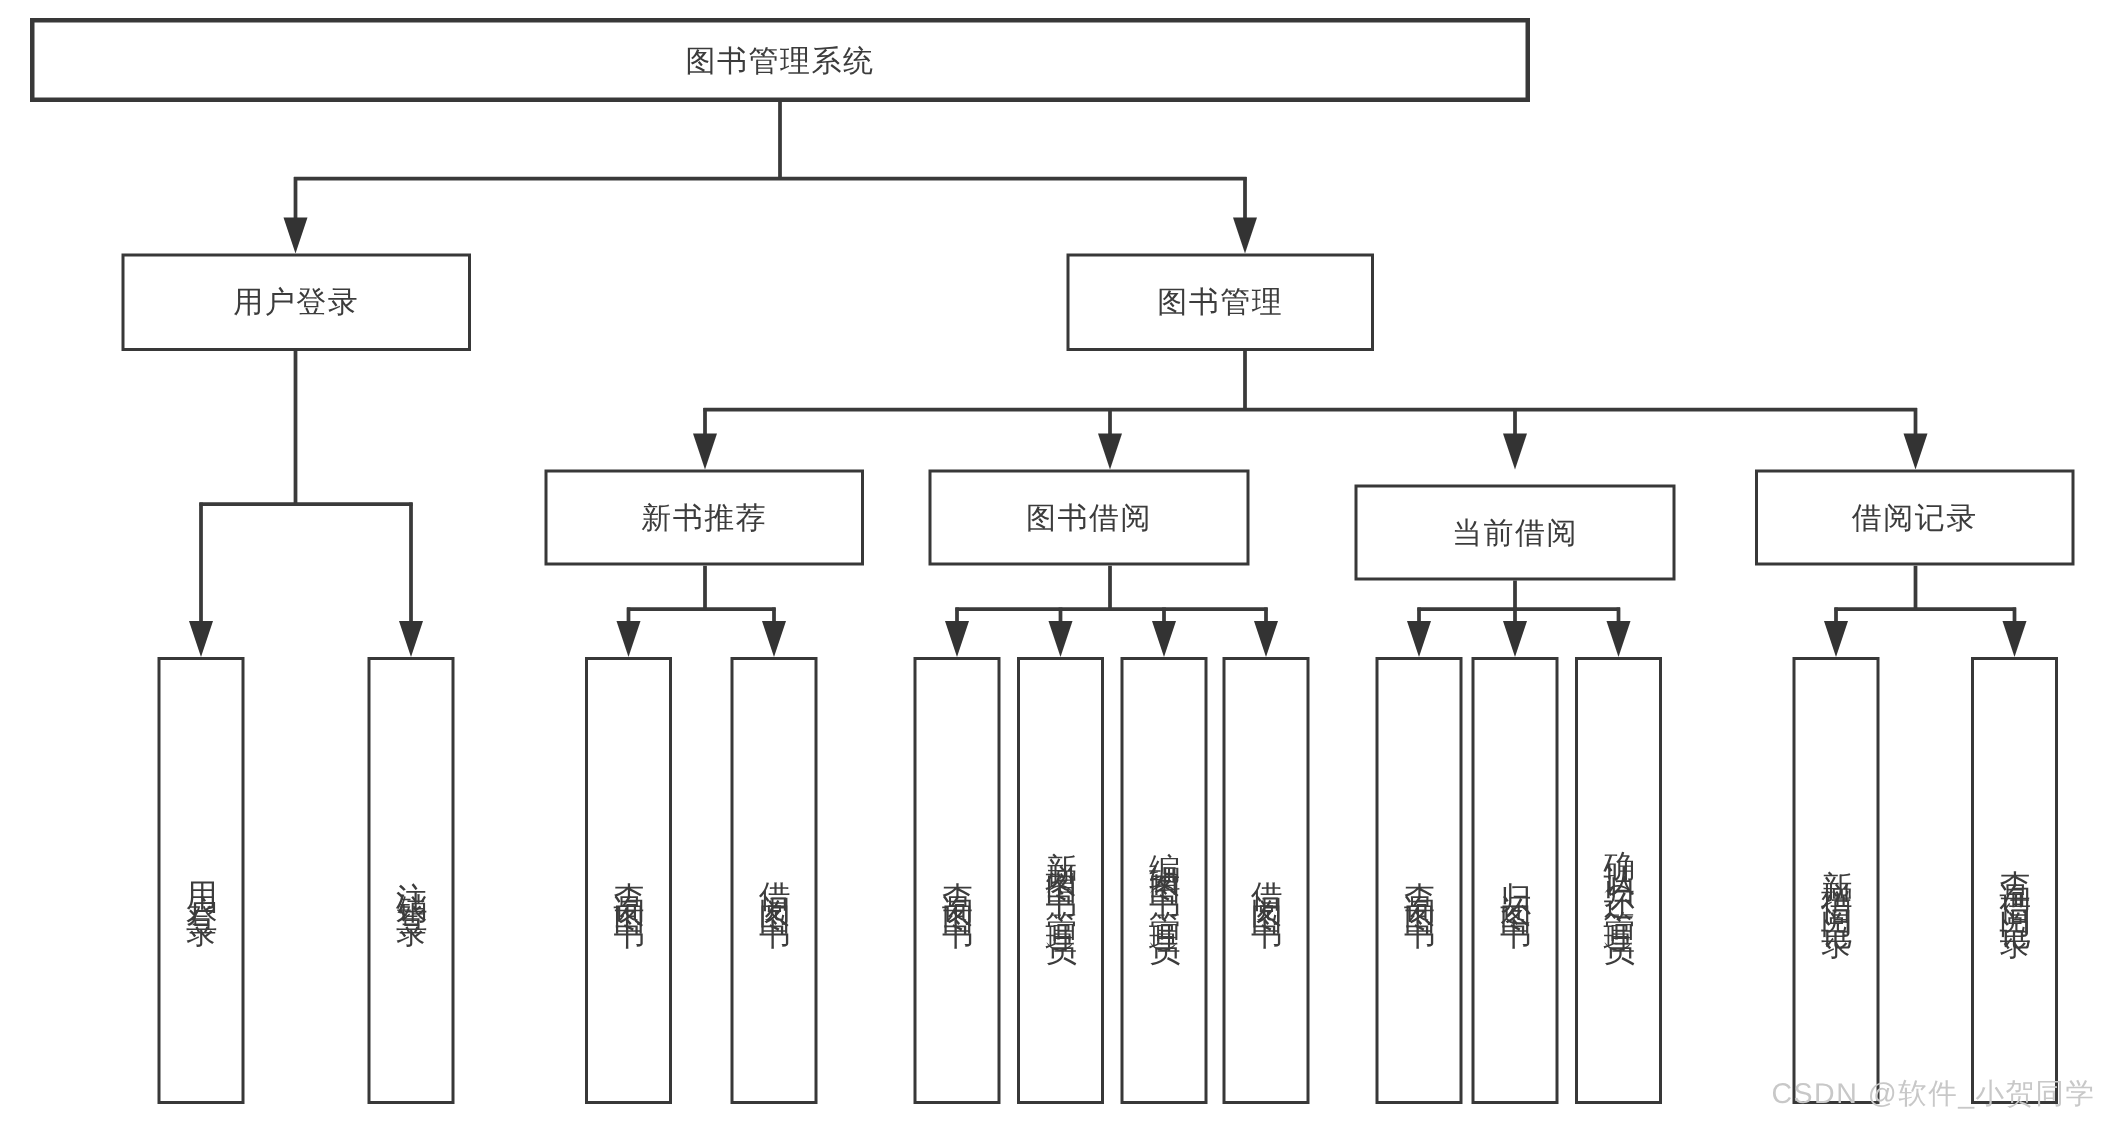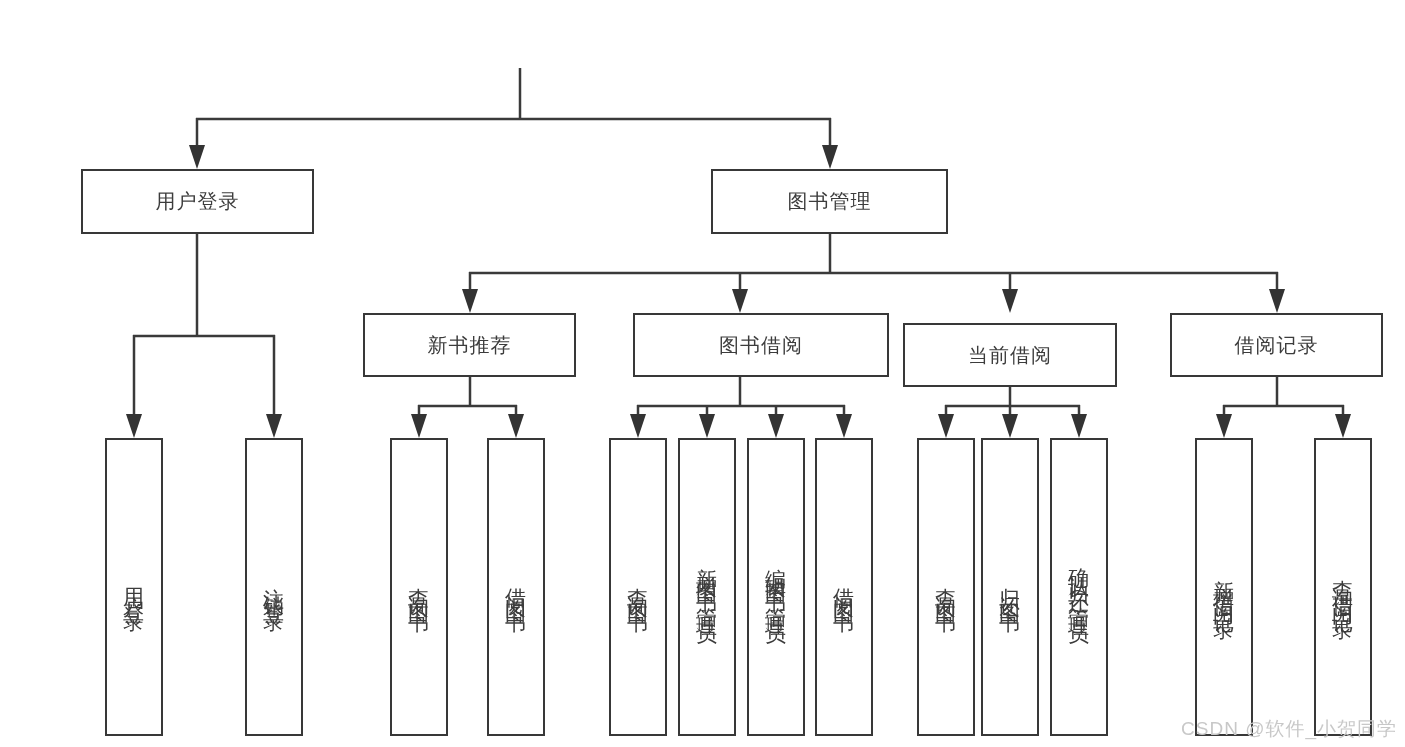--- a/index.html
+++ b/index.html
@@ -120,32 +120,35 @@
     <g>
       <line x1="1277" y1="377" x2="1277" y2="407"></line>
       <line x1="1223" y1="406" x2="1344" y2="406"></line>
       <line x1="1224" y1="405" x2="1224" y2="417"></line>
       <polygon points="1216,414 1232,414 1224,438"></polygon>
       <line x1="1343" y1="405" x2="1343" y2="417"></line>
       <polygon points="1335,414 1351,414 1343,438"></polygon>
     </g>
   </svg>
 
+  <div class="box root" style="left:20px; top:12px; width:1000px; height:56px;">
+    <span>图书管理系统</span>
+  </div>
 
   <div class="box branch" style="left:81px; top:169px; width:233px; height:65px;">
     <span>用户登录</span>
   </div>
-  <div class="box branch" style="left:711px; top:169px; width:237px; height:65px;">
+  <div class="box branch" style="left:711px; top:169px; width:205px; height:65px;">
     <span>图书管理</span>
   </div>
 
   <div class="box branch" style="left:363px; top:313px; width:213px; height:64px;">
     <span>新书推荐</span>
   </div>
-  <div class="box branch" style="left:633px; top:313px; width:256px; height:64px;">
+  <div class="box branch" style="left:619px; top:313px; width:214px; height:64px;">
     <span>图书借阅</span>
   </div>
   <div class="box branch" style="left:903px; top:313px; width:214px; height:64px;margin-top:10px;">
     <span>当前借阅</span>
   </div>
   <div class="box branch" style="left:1170px; top:313px; width:213px; height:64px;">
     <span>借阅记录</span>
   </div>
 
   <div class="box leaf" style="left:105px;">

